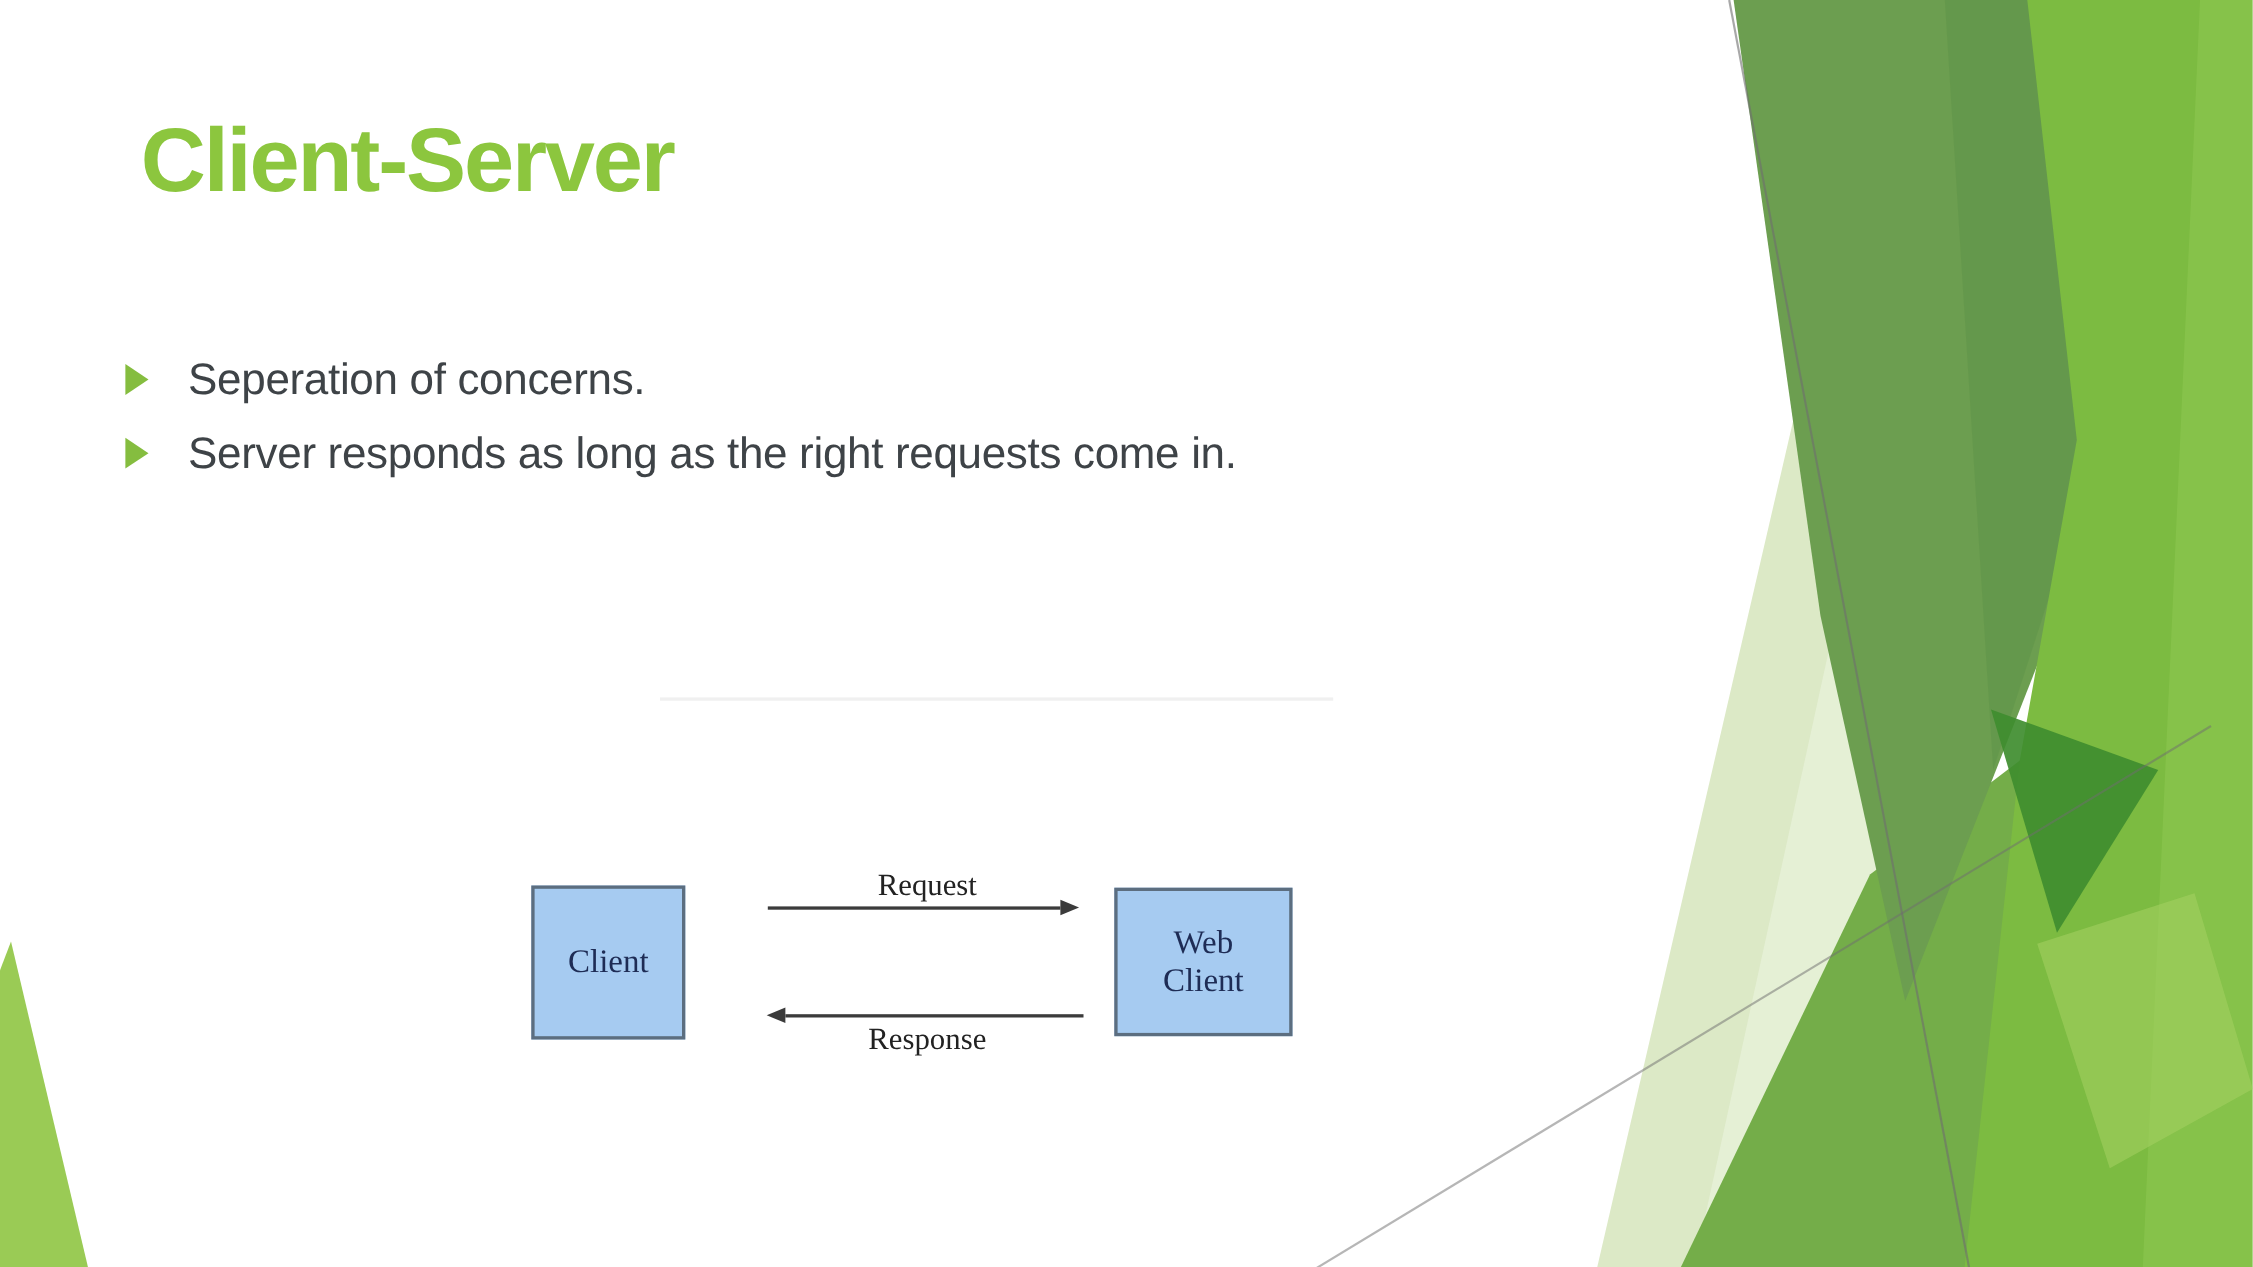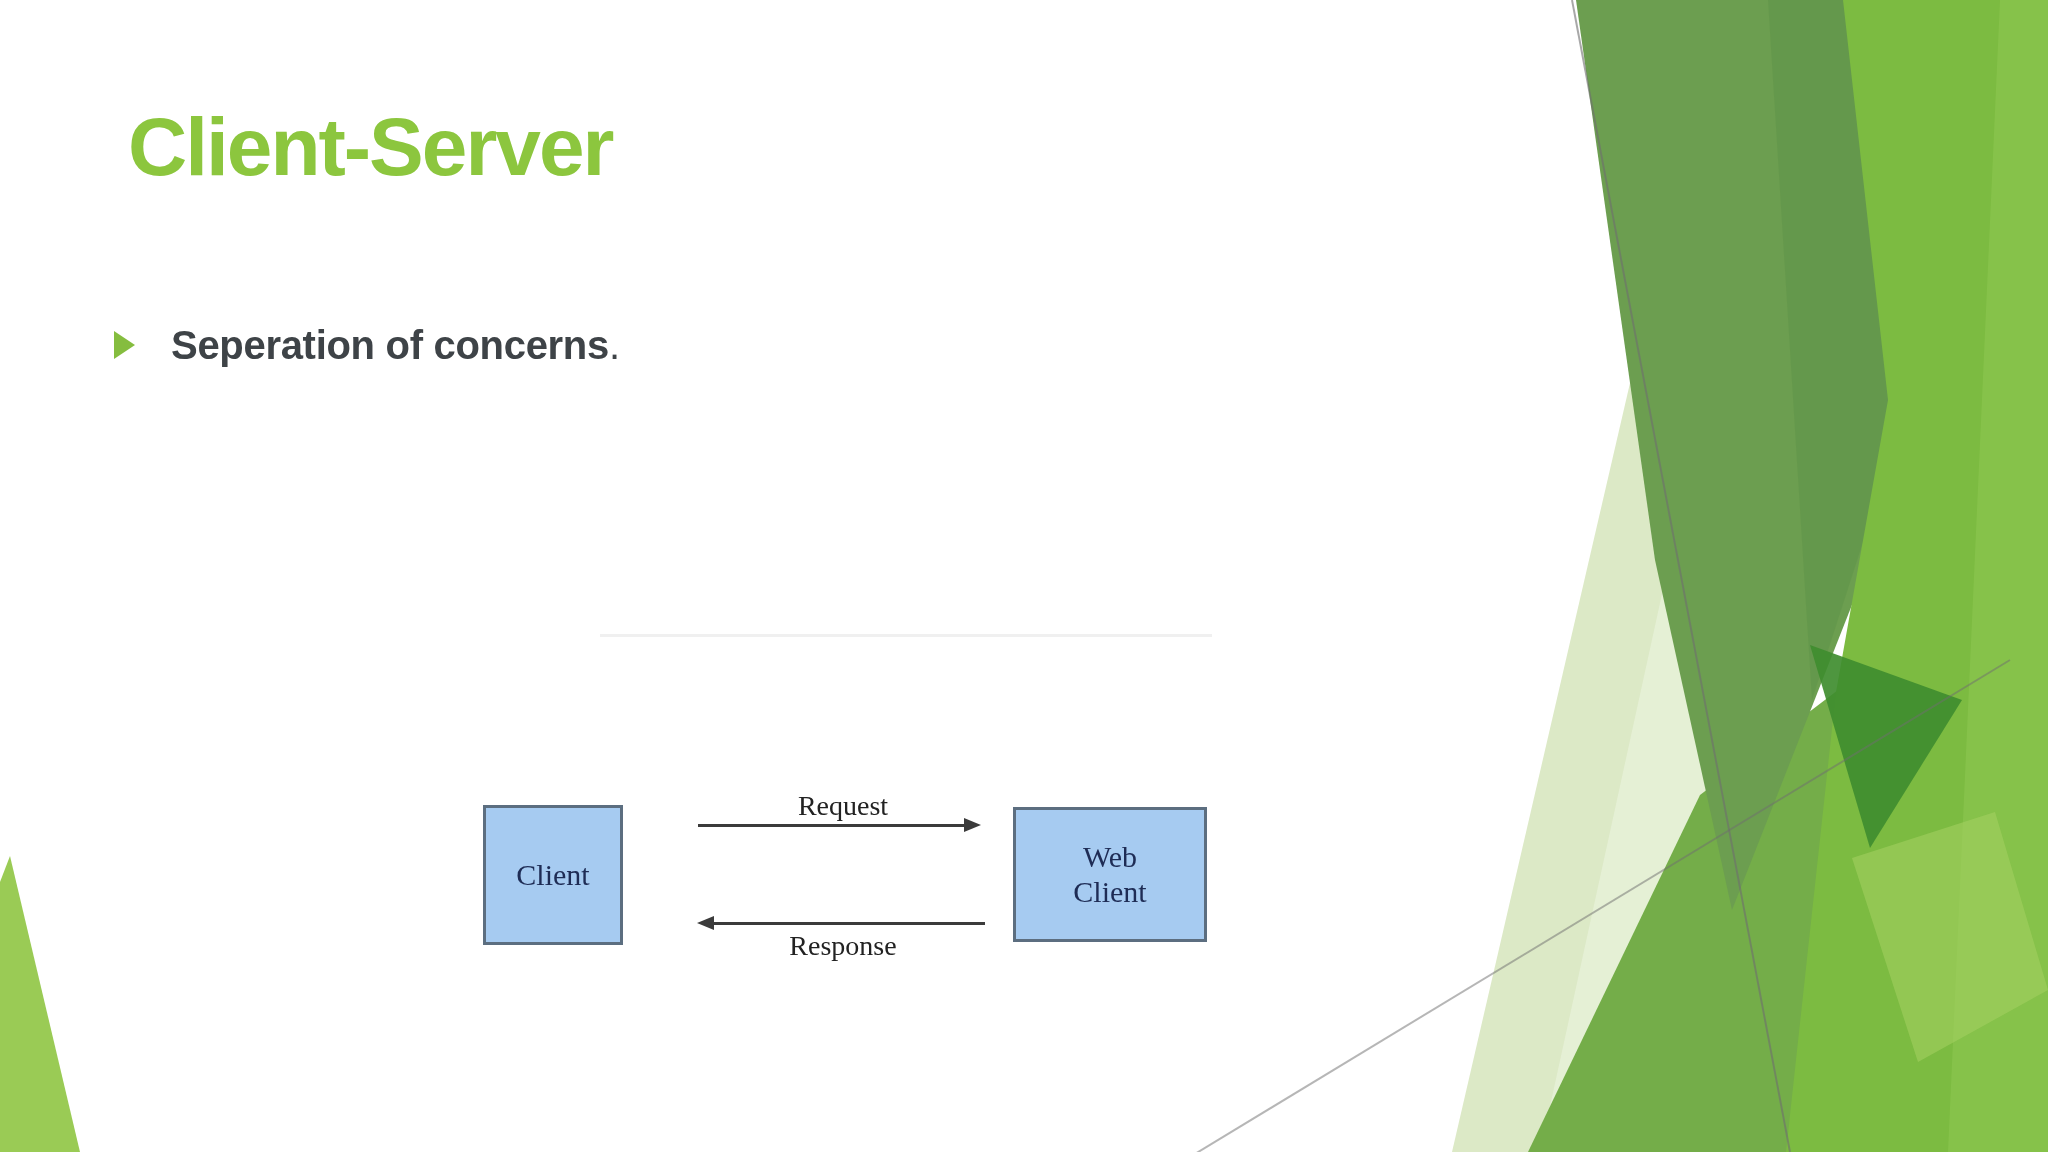--- a/index.html
+++ b/index.html
@@ -28,37 +28,37 @@
     font-size:40px;letter-spacing:-0.3px;color:#3E4347;line-height:1.15;
     white-space:nowrap;
   }
   .tri{
     width:0;height:0;flex:0 0 auto;
     border-top:14px solid transparent;
     border-bottom:14px solid transparent;
     border-left:21px solid #85BD3F;
     margin-right:36px;
   }
-  .b-bold{font-weight:700;}
+  .b-bold{font-weight:400;}
   .artifact-line{
     position:absolute;left:600px;top:634px;width:612px;height:3px;
     background:rgba(140,140,140,0.13);
   }
   
   .diagram{position:absolute;left:455px;top:770px;width:812px;height:245px;}
   .dbox{
     position:absolute;
     background:#A6CBF1;border:3px solid #5C6E80;
     display:flex;align-items:center;justify-content:center;flex-direction:column;
     font-family:"Liberation Serif", serif;
     font-size:30px;color:#1E2C55;line-height:1.15;text-align:center;
     box-sizing:border-box;
   }
   .dbox.client{left:28px;top:35px;width:140px;height:140px;}
-  .dbox.server{left:558px;top:37px;width:194px;height:135px;}
+  .dbox.server{left:558px;top:37px;width:162px;height:135px;}
   .dlabel{
     position:absolute;width:240px;text-align:center;
     font-family:"Liberation Serif", serif;font-size:28px;color:#222;
   }
   .dlabel.request{left:268px;top:20px;}
   .dlabel.response{left:268px;top:160px;}
   .aline{position:absolute;height:3px;background:#3B3B3B;}
   .aline.req{left:243px;top:54px;width:266px;}
   .aline.resp{left:259px;top:152px;width:271px;}
   .ahead{position:absolute;width:0;height:0;}
@@ -100,20 +100,24 @@
     <polygon points="10,856 0,882 0,1152 80,1152" fill="#9ACB55"></polygon>
   </svg>
 
   <div class="title">Client-Server</div>
 
   <ul class="bullets">
     <li>
       <span class="tri"></span>
       <span><span class="b-bold">Seperation of concerns</span><span>.</span></span>
     </li>
+    <li>
+      <span class="tri"></span>
+      <span><span class="b-bold"></span><span>Server responds as long as the right requests come in.</span></span>
+    </li>
   </ul>
 
   <div class="artifact-line"></div>
 
   <div class="diagram">
     <div class="dbox client">
       <span>Client</span>
     </div>
     <div class="dbox server">
       <span>Web</span>

